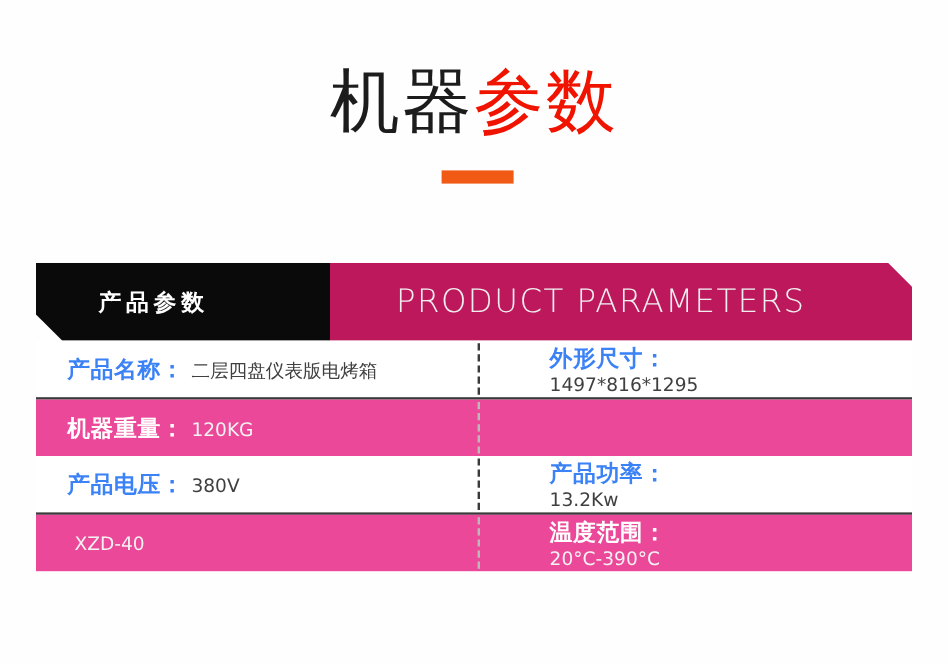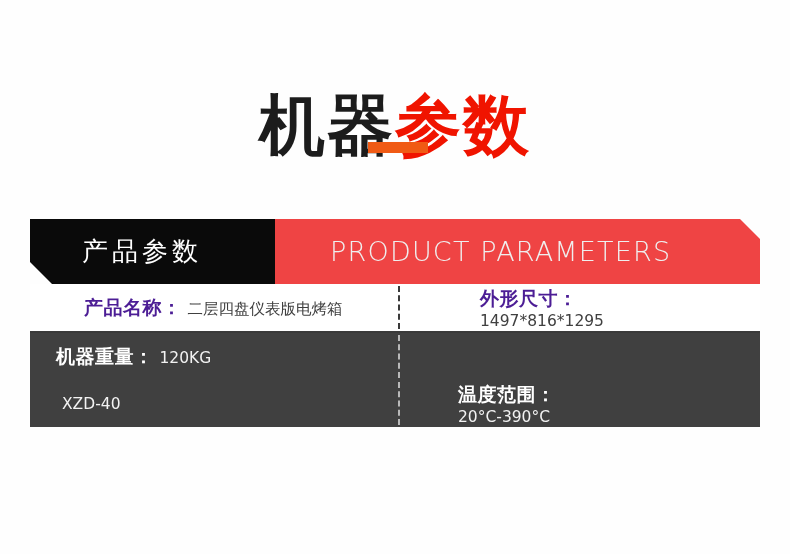--- a/index.html
+++ b/index.html
@@ -24,26 +24,25 @@
 
   
   .title-block {
     position: absolute;
     left: 0;
     top: 46px;
     width: 790px;
     text-align: center;
   }
   .title-line {
-    font-size: 66px;
-    font-weight: bold;
+    font-size: 58px;
+    font-weight: normal;
     letter-spacing: 2px;
     line-height: 78px;
     white-space: nowrap;
-    margin-top: 40px;
   }
   .title-black { color: #1c1c1c; }
   .title-red   { color: #f01400; }
 
   .title-underline {
     position: absolute;
     left: 368px;
     top: 142px;
     width: 60px;
     height: 11px;
@@ -67,28 +66,28 @@
   .hdr-left {
     width: 245px;
     background: #0a0a0a;
     -webkit-clip-path: polygon(0 0, 100% 0, 100% 100%, 22px 100%, 0 calc(100% - 22px));
     clip-path: polygon(0 0, 100% 0, 100% 100%, 22px 100%, 0 calc(100% - 22px));
     display: flex;
     align-items: center;
   }
   .hdr-left-text {
     color: #ffffff;
-    font-size: 26px;
-    font-weight: 400;
+    font-size: 19px;
+    font-weight: 700;
     letter-spacing: 4px;
     padding-left: 52px;
   }
   .hdr-right {
     flex: 1;
-    background: #ef4444;
+    background: #be185d;
     -webkit-clip-path: polygon(0 0, calc(100% - 20px) 0, 100% 20px, 100% 100%, 0 100%);
     clip-path: polygon(0 0, calc(100% - 20px) 0, 100% 20px, 100% 100%, 0 100%);
     display: flex;
     align-items: center;
   }
   .hdr-right-text {
     color: #efefef;
     font-size: 27px;
     font-weight: 300;
     letter-spacing: 1.2px;
@@ -101,21 +100,21 @@
     position: relative;
     display: flex;
     height: 47px;
     align-items: center;
   }
   .param-row.light {
     background: #ffffff;
     border-bottom: 2px solid #3a3a3a;
   }
   .param-row.dark {
-    background: #404040;
+    background: #ec4899;
   }
 
   .cell {
     display: flex;
     align-items: baseline;
     box-sizing: border-box;
   }
   .cell.left  { width: 368px; padding-left: 26px; }
   .cell.right { width: 362px; padding-left: 54px; flex-direction: column; }
 
@@ -125,21 +124,21 @@
     letter-spacing: 0.5px;
     white-space: nowrap;
   }
   .cell-value {
     font-size: 15.5px;
     font-weight: normal;
     margin-left: 6px;
     white-space: nowrap;
     font-family: "DejaVu Sans", "Liberation Sans", sans-serif;
   }
-  .param-row.light .cell-label { color: #4c1d95; margin-left: 28px; }
+  .param-row.light .cell-label { color: #3b82f6; }
   .param-row.light .cell-value { color: #404040; }
   .param-row.dark  .cell-label { color: #ffffff; }
   .param-row.dark  .cell-value { color: #f2f2f2; }
 
   
   .row-divider {
     position: absolute;
     left: 368px;
     top: 2px;
     bottom: 2px;
@@ -184,20 +183,31 @@
     </div>
 
     <div class="param-row dark">
       <div class="cell left">
         <span class="cell-label">机器重量：</span>
         <span class="cell-value">120KG</span>
       </div>
       <div class="row-divider"></div>
     </div>
 
+    <div class="param-row light">
+      <div class="cell left">
+        <span class="cell-label">产品电压：</span>
+        <span class="cell-value">380V</span>
+      </div>
+      <div class="row-divider"></div>
+      <div class="cell right">
+        <span class="cell-label">产品功率：</span>
+        <span class="cell-value">13.2Kw</span>
+      </div>
+    </div>
 
     <div class="param-row dark">
       <div class="cell left">
         <span class="cell-value">XZD-40</span>
       </div>
       <div class="row-divider"></div>
       <div class="cell right">
         <span class="cell-label">温度范围：</span>
         <span class="cell-value">20°C-390°C</span>
       </div>

